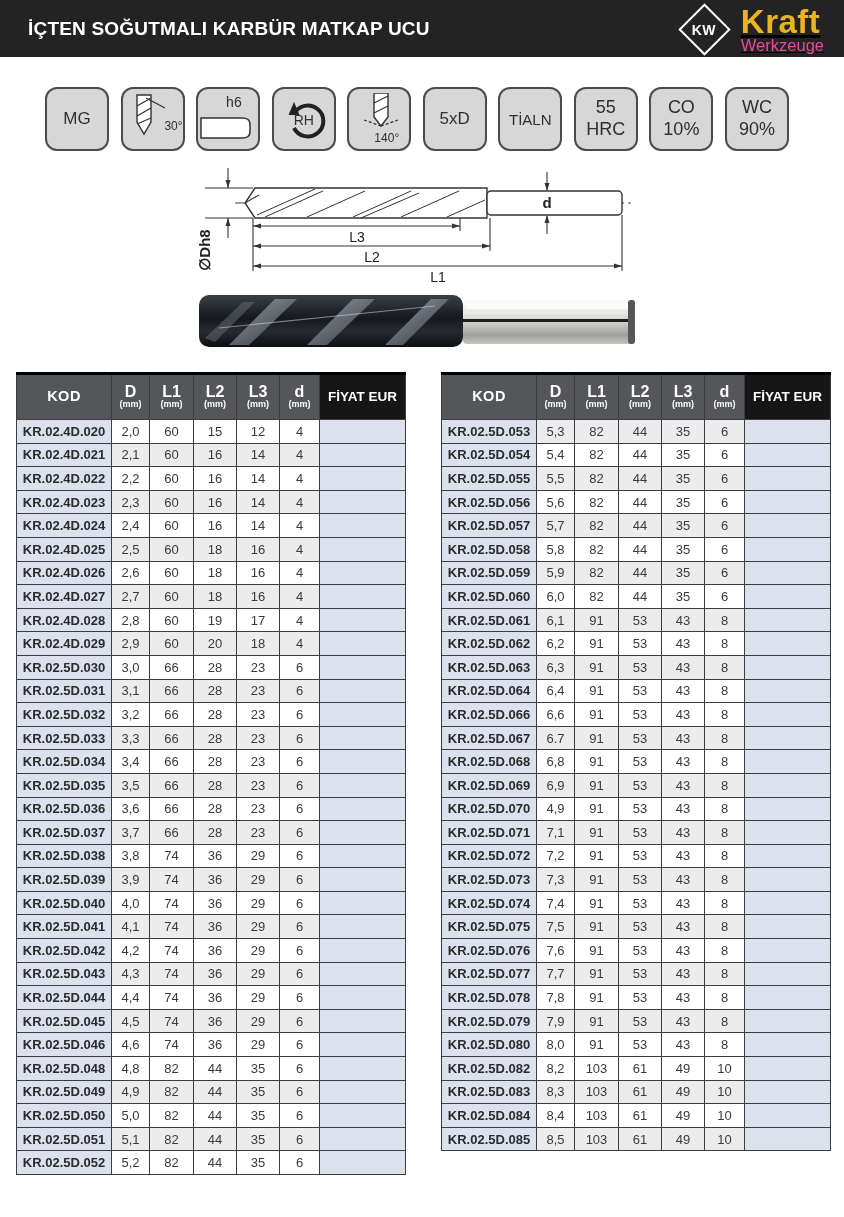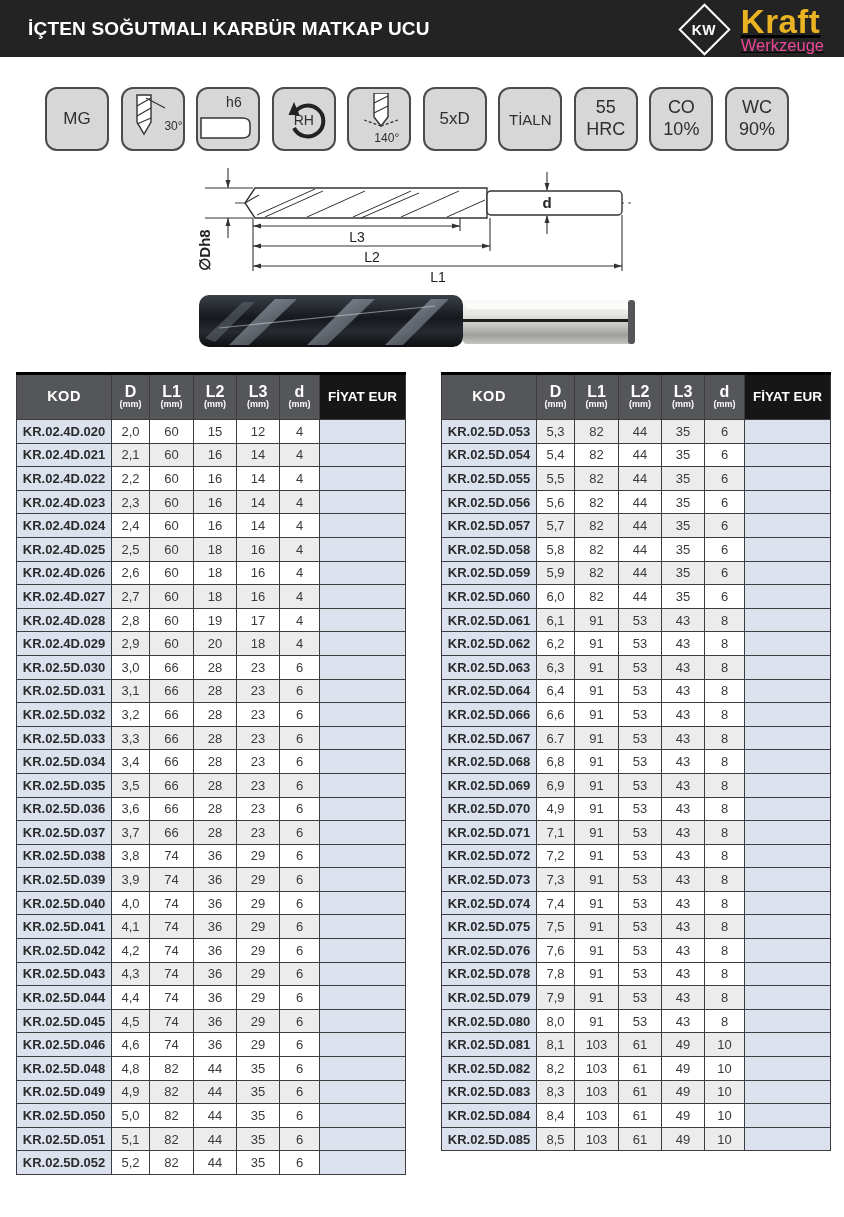--- a/index.html
+++ b/index.html
@@ -802,20 +802,29 @@
         <tr>
           <td class="kod">KR.02.5D.076</td>
           <td class="val">7,6</td>
           <td class="val">91</td>
           <td class="val">53</td>
           <td class="val">43</td>
           <td class="val">8</td>
           <td class="price"></td>
         </tr>
         <tr>
+          <td class="kod">KR.02.5D.077</td>
+          <td class="val shade">7,7</td>
+          <td class="val shade">91</td>
+          <td class="val shade">53</td>
+          <td class="val shade">43</td>
+          <td class="val shade">8</td>
+          <td class="price"></td>
+        </tr>
+        <tr>
           <td class="kod">KR.02.5D.078</td>
           <td class="val">7,8</td>
           <td class="val">91</td>
           <td class="val">53</td>
           <td class="val">43</td>
           <td class="val">8</td>
           <td class="price"></td>
         </tr>
         <tr>
           <td class="kod">KR.02.5D.079</td>
@@ -829,29 +838,20 @@
         <tr>
           <td class="kod">KR.02.5D.080</td>
           <td class="val">8,0</td>
           <td class="val">91</td>
           <td class="val">53</td>
           <td class="val">43</td>
           <td class="val">8</td>
           <td class="price"></td>
         </tr>
         <tr>
-          <td class="kod">KR.02.5D.081</td>
-          <td class="val shade">8,1</td>
-          <td class="val shade">103</td>
-          <td class="val shade">61</td>
-          <td class="val shade">49</td>
-          <td class="val shade">10</td>
-          <td class="price"></td>
-        </tr>
-        <tr>
           <td class="kod">KR.02.5D.082</td>
           <td class="val">8,2</td>
           <td class="val">103</td>
           <td class="val">61</td>
           <td class="val">49</td>
           <td class="val">10</td>
           <td class="price"></td>
         </tr>
         <tr>
           <td class="kod">KR.02.5D.083</td>

